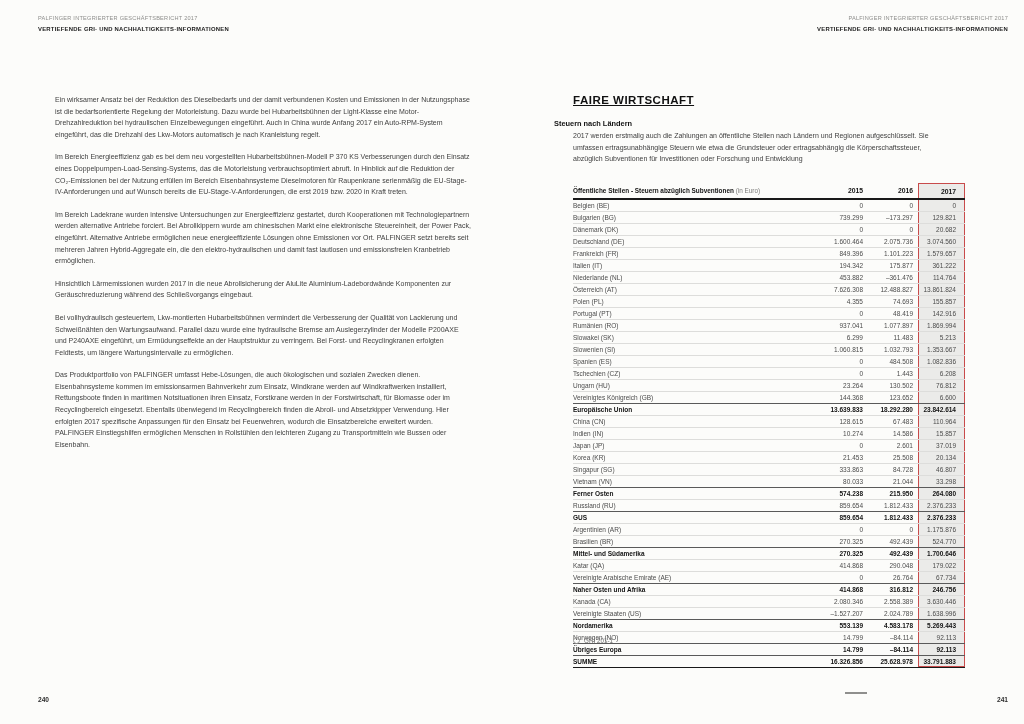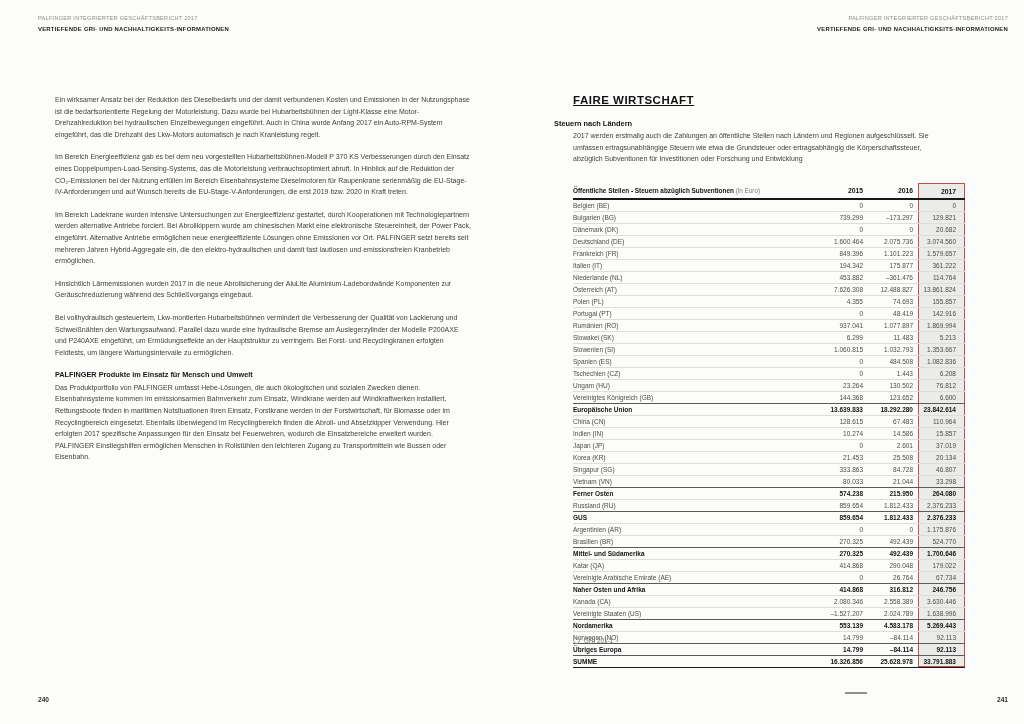--- a/index.html
+++ b/index.html
@@ -65,21 +65,20 @@
     <div class="rh-line1">PALFINGER INTEGRIERTER GESCHÄFTSBERICHT 2017</div>
     <div class="rh-line2">VERTIEFENDE GRI- UND NACHHALTIGKEITS-INFORMATIONEN</div>
   </div>
 
   <div class="left-body">
       <p class="para">Ein wirksamer Ansatz bei der Reduktion des Dieselbedarfs und der damit verbundenen Kosten und Emissionen in der Nutzungsphase ist die bedarfsorientierte Regelung der Motorleistung. Dazu wurde bei Hubarbeitsbühnen der Light-Klasse eine Motor-Drehzahlreduktion bei hydraulischen Einzelbewegungen eingeführt. Auch in China wurde Anfang 2017 ein Auto-RPM-System eingeführt, das die Drehzahl des Lkw-Motors automatisch je nach Kranleistung regelt.</p>
       <p class="para">Im Bereich Energieeffizienz gab es bei dem neu vorgestellten Hubarbeitsbühnen-Modell P 370 KS Verbesserungen durch den Einsatz eines Doppelpumpen-Load-Sensing-Systems, das die Motorleistung verbrauchsoptimiert abruft. In Hinblick auf die Reduktion der CO₂-Emissionen bei der Nutzung erfüllen im Bereich Eisenbahnsysteme Dieselmotoren für Raupenkrane serienmäßig die EU-Stage-IV-Anforderungen und auf Wunsch bereits die EU-Stage-V-Anforderungen, die erst 2019 bzw. 2020 in Kraft treten.</p>
       <p class="para">Im Bereich Ladekrane wurden intensive Untersuchungen zur Energieeffizienz gestartet, durch Kooperationen mit Technologiepartnern werden alternative Antriebe forciert. Bei Abrollkippern wurde am chinesischen Markt eine elektronische Steuereinheit, der Power Pack, eingeführt. Alternative Antriebe ermöglichen neue energieeffiziente Lösungen ohne Emissionen vor Ort. PALFINGER setzt bereits seit mehreren Jahren Hybrid-Aggregate ein, die den elektro-hydraulischen und damit fast lautlosen und emissionsfreien Kranbetrieb ermöglichen.</p>
       <p class="para">Hinsichtlich Lärmemissionen wurden 2017 in die neue Abrollsicherung der AluLite Aluminium-Ladebordwände Komponenten zur Geräuschreduzierung während des Schließvorgangs eingebaut.</p>
       <p class="para">Bei vollhydraulisch gesteuertem, Lkw-montierten Hubarbeitsbühnen vermindert die Verbesserung der Qualität von Lackierung und Schweißnähten den Wartungsaufwand. Parallel dazu wurde eine hydraulische Bremse am Auslegerzylinder der Modelle P200AXE und P240AXE eingeführt, um Ermüdungseffekte an der Hauptstruktur zu verringern. Bei Forst- und Recyclingkranen erfolgten Feldtests, um längere Wartungsintervalle zu ermöglichen.</p>
-      <div class="sub-heading">PALFINGER Produkte im Einsatz für Mensch und Umwelt</div>
       <p class="para">Das Produktportfolio von PALFINGER umfasst Hebe-Lösungen, die auch ökologischen und sozialen Zwecken dienen. Eisenbahnsysteme kommen im emissionsarmen Bahnverkehr zum Einsatz, Windkrane werden auf Windkraftwerken installiert, Rettungsboote finden in maritimen Notsituationen ihren Einsatz, Forstkrane werden in der Forstwirtschaft, für Biomasse oder im Recyclingbereich eingesetzt. Ebenfalls überwiegend im Recyclingbereich finden die Abroll- und Absetzkipper Verwendung. Hier erfolgten 2017 spezifische Anpassungen für den Einsatz bei Feuerwehren, wodurch die Einsatzbereiche erweitert wurden. PALFINGER Einstiegshilfen ermöglichen Menschen in Rollstühlen den leichteren Zugang zu Transportmitteln wie Bussen oder Eisenbahn.</p>
     </div>
 
   <div class="rp-title">FAIRE WIRTSCHAFT</div>
   <div class="rp-subtitle">Steuern nach Ländern</div>
   <div class="rp-intro">2017 werden erstmalig auch die Zahlungen an öffentliche Stellen nach Ländern und Regionen aufgeschlüsselt. Sie umfassen ertragsunabhängige Steuern wie etwa die Grundsteuer oder ertragsabhängig die Körperschaftssteuer, abzüglich Subventionen für Investitionen oder Forschung und Entwicklung</div>
 
   <div class="tax-table">
     <div class="thead">
       <div class="c th-label">

